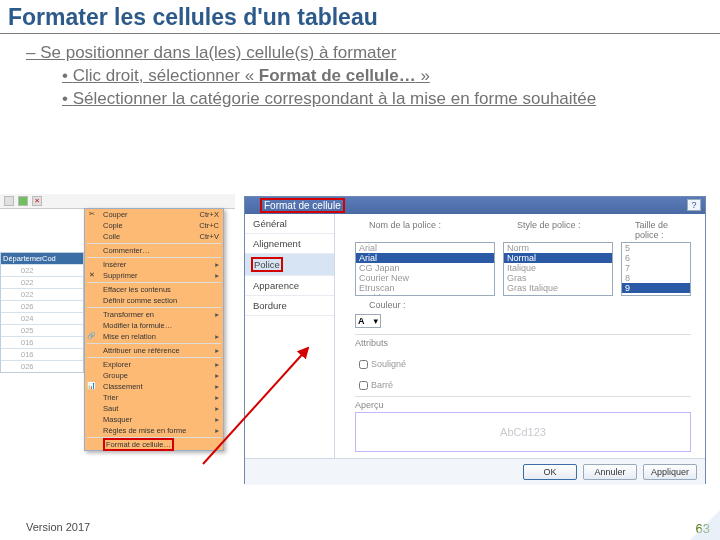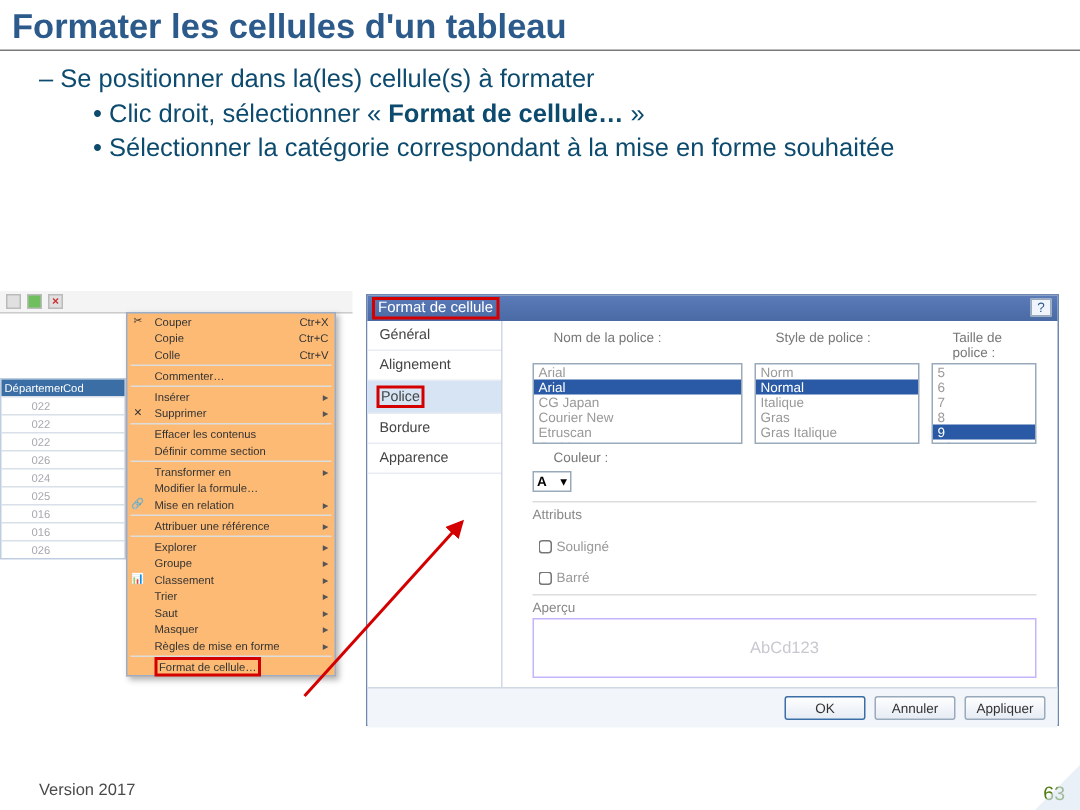--- a/index.html
+++ b/index.html
@@ -12,23 +12,24 @@
   }
   .title {
     border-bottom: 1px solid #7a7a7a;
     padding: 4px 8px 2px;
     color: #2c5a8a;
     font-size: 23px;
     font-weight: 600;
   }
   .body-text {
     padding: 8px 40px 0 44px;
-    color: #0c4a6e;
+    color: #737373;
     font-size: 17px;
     line-height: 1.35;
+    text-decoration: underline;
   }
   .body-text .dash { margin-left: -18px; }
   .body-text .bullet { margin-left: 18px; }
   .body-text .bold { font-weight: 700; }
 
   
   .app-left {
     position: absolute;
     left: 0; top: 194px;
     width: 235px;
@@ -97,21 +98,21 @@
     position: absolute;
     left: 244px; top: 196px;
     width: 462px; height: 288px;
     border: 1px solid #6f88b0;
     background: #fff;
     font-size: 9px;
   }
   .dlg-title {
     background: linear-gradient(#5a7bb8, #4a6aa5);
     color: #fff;
-    padding: 2px 6px;
+    padding: 2px 18px;
     font-size: 10px;
     position: relative;
   }
   .dlg-title-box {
     display: inline-block;
     border: 2px solid #d40000;
     padding: 0 2px;
     margin: -1px -3px;
   }
   .dlg-help {
@@ -365,22 +366,22 @@
 <div class="dialog">
   <div class="dlg-title">
     <span class="dlg-title-box">Format de cellule</span>
     <span class="dlg-help">?</span>
   </div>
   <div class="dlg-body">
     <div class="dlg-left" id="dlg-tabs">
         <div class="item">Général</div>
         <div class="item">Alignement</div>
         <div class="item selected"><span class="police-box">Police</span></div>
+        <div class="item">Apparence</div>
         <div class="item">Bordure</div>
-        <div class="item">Apparence</div>
       </div>
     <div class="dlg-right">
       <div class="lbl">Nom de la police :</div>
       <div class="lbl">Style de police :</div>
       <div class="lbl">Taille de police :</div>
       <div class="listbox" id="lb-fonts">
           <div class="opt">Arial</div>
           <div class="opt sel">Arial</div>
           <div class="opt">CG Japan</div>
           <div class="opt">Courier New</div>

